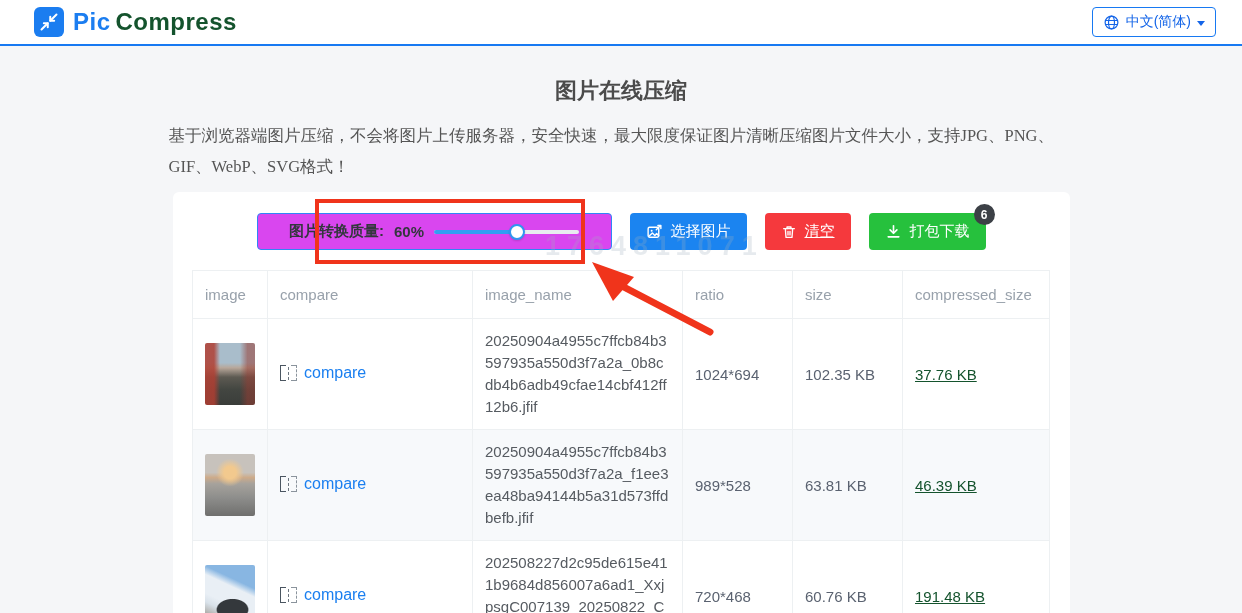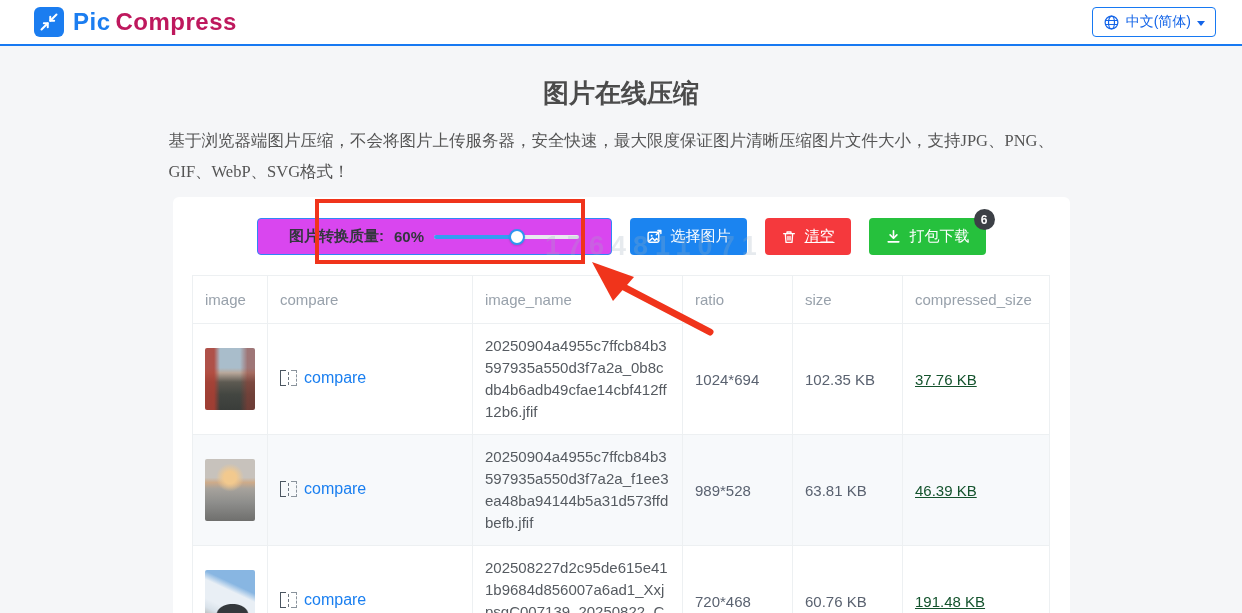--- a/index.html
+++ b/index.html
@@ -8,26 +8,26 @@
     background:#f5f6f8;font-family:"Liberation Sans",sans-serif;
     -webkit-font-smoothing:antialiased;
   }
   
   .topbar{height:44px;background:#fff;border-bottom:2px solid #1779f2;
     display:flex;align-items:center;justify-content:space-between;padding:0 26px 0 34px;}
   .brand{display:flex;align-items:center;gap:9px;cursor:pointer;}
   .brand-ic{width:30px;height:30px;background:#1b7df0;border-radius:6px;display:flex;align-items:center;justify-content:center;}
   .brand-name{font-size:24px;font-weight:bold;letter-spacing:.5px;}
   .brand-pic{color:#1b7df0;text-align:right;}
-  .brand-comp{color:#be185d;margin-left:5px;}
+  .brand-comp{color:#14532d;margin-left:5px;}
   .lang-btn{display:flex;align-items:center;gap:6px;border:1px solid #1779f2;border-radius:4px;
     background:#fff;color:#1465e8;font-size:14px;padding:5px 10px;cursor:pointer;font-family:inherit;}
   .caret{width:0;height:0;border-left:4px solid transparent;border-right:4px solid transparent;border-top:5px solid #1465e8;margin-top:2px;}
   
-  .page-title{margin:30px 0 0;text-align:center;font-size:26px;font-weight:bold;color:#4b4b4b;}
+  .page-title{margin:30px 0 0;text-align:center;font-size:22px;font-weight:bold;color:#4b4b4b;}
   .page-desc{width:905px;margin:14px auto 0;font-size:16.5px;line-height:31px;color:#555;font-family:Liberation Serif, serif;}
   
   .card{width:897px;margin:10px auto 0;background:#fff;border-radius:6px;height:560px;
     padding-top:21px;box-sizing:border-box;position:relative;z-index:1;}
   
   .toolbar{display:flex;justify-content:center;align-items:center;gap:18px;}
   .slider-box{width:355px;height:37px;border:1px solid #2f86f6;border-radius:4px;background:#d946ef;
     display:flex;align-items:center;justify-content:center;gap:10px;box-sizing:border-box;}
   .q-label,.q-value{font-size:15px;font-weight:bold;color:#33373d;white-space:nowrap;}
   .slider{position:relative;width:145px;height:4px;background:#e8ebef;border-radius:2px;cursor:pointer;}

